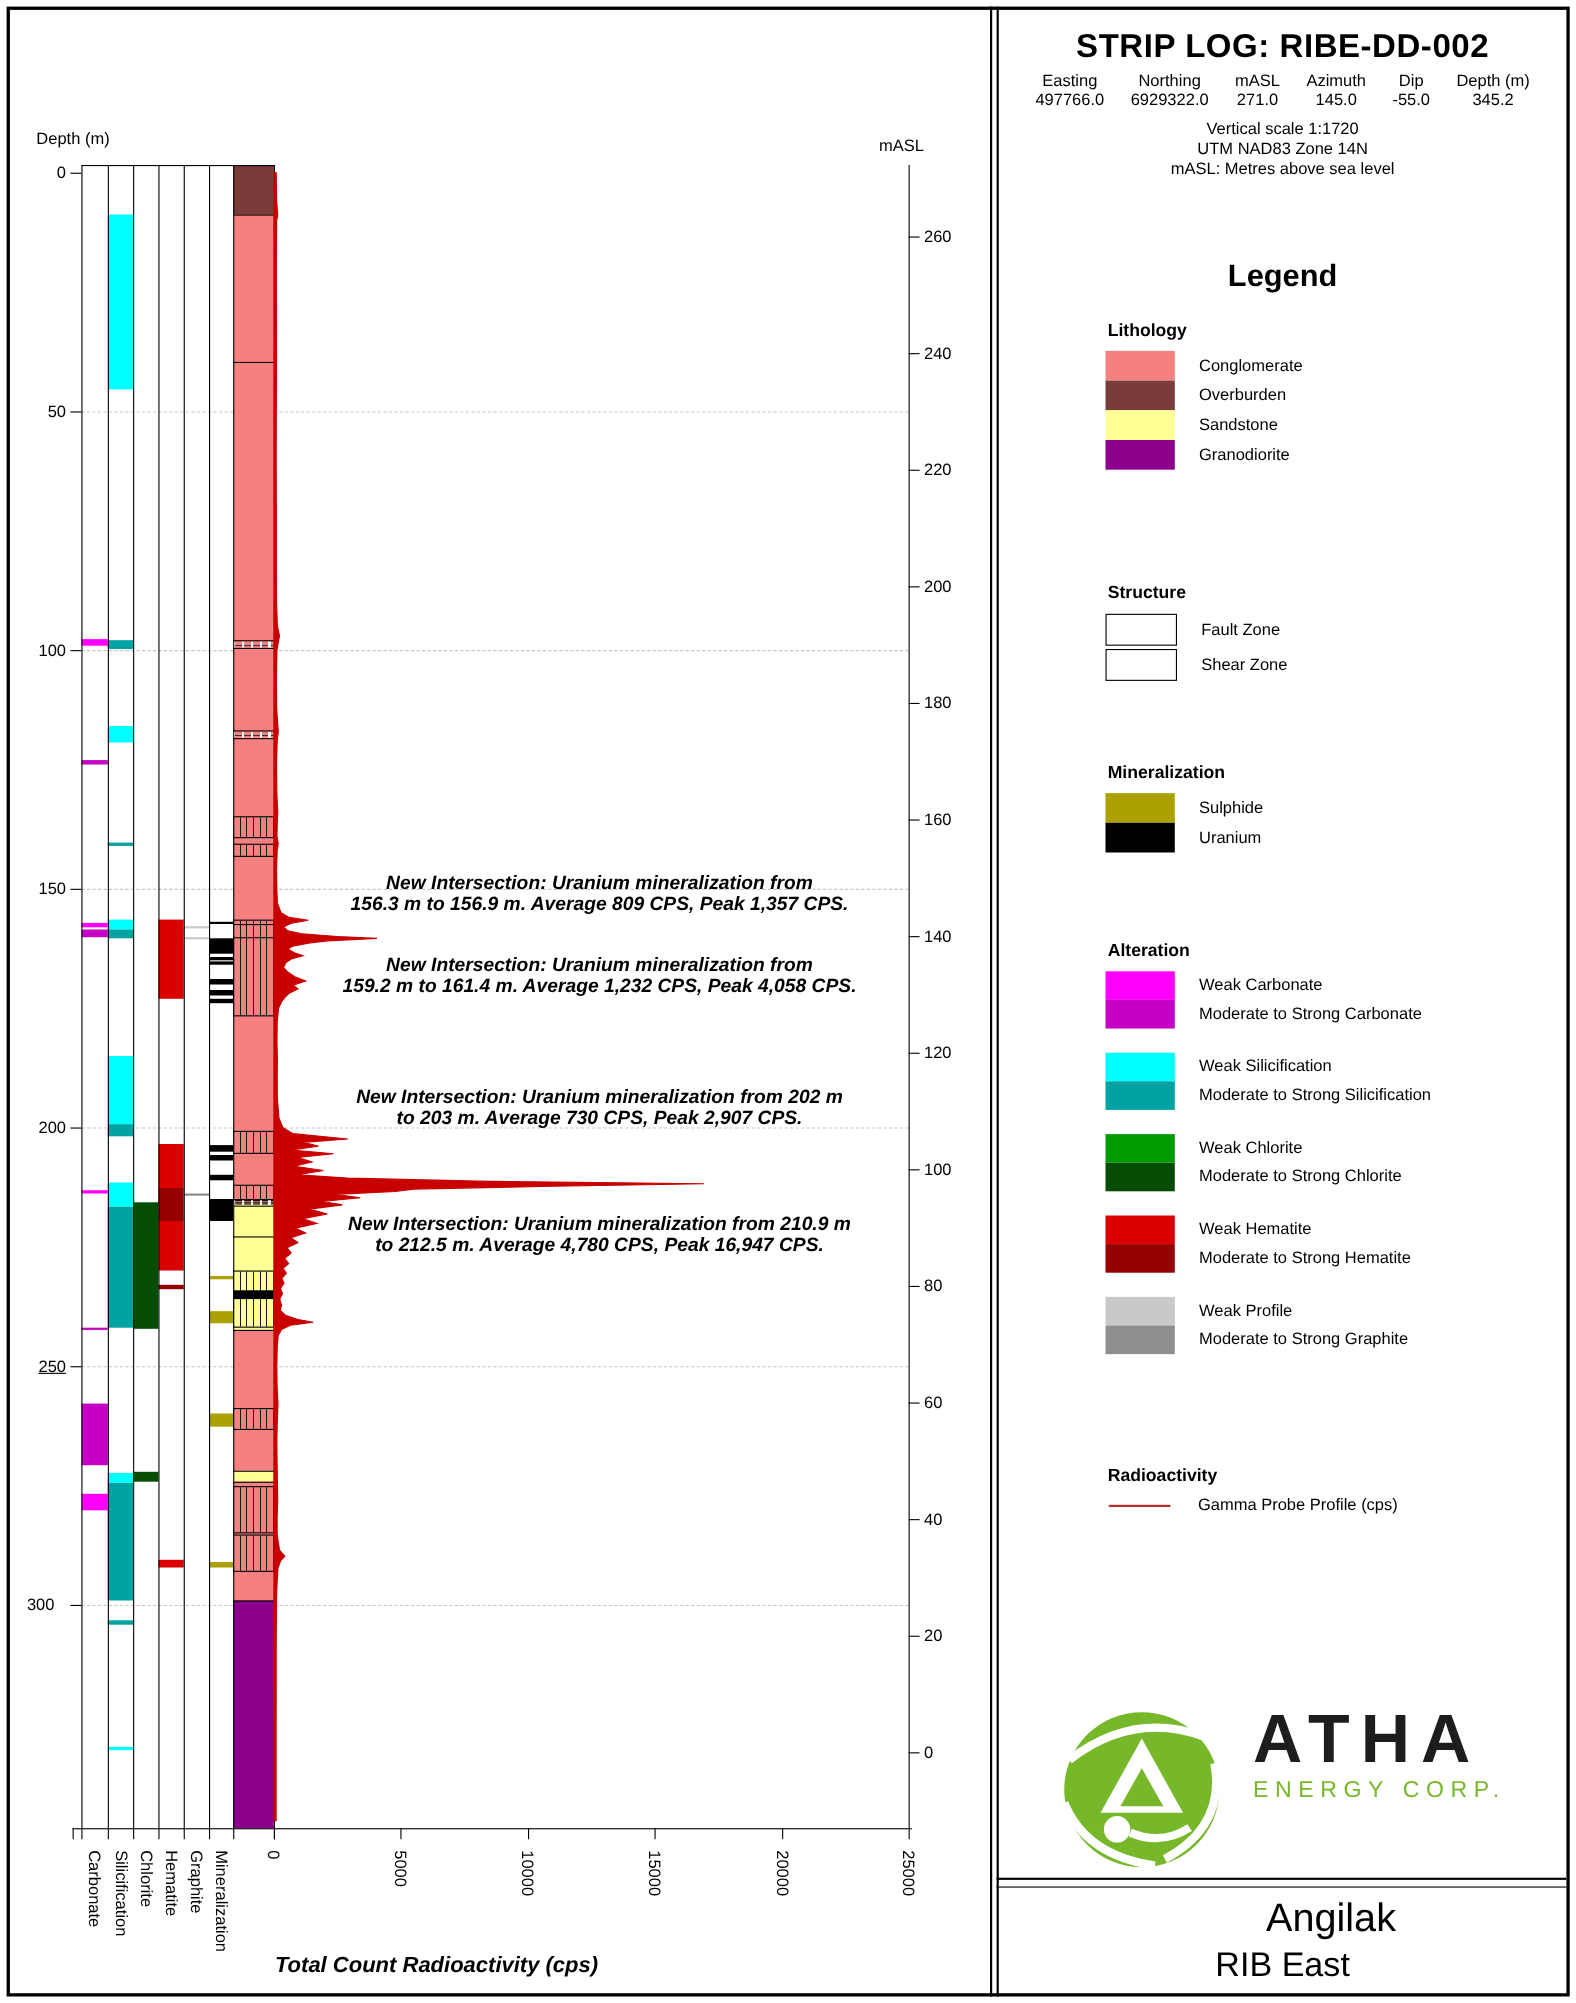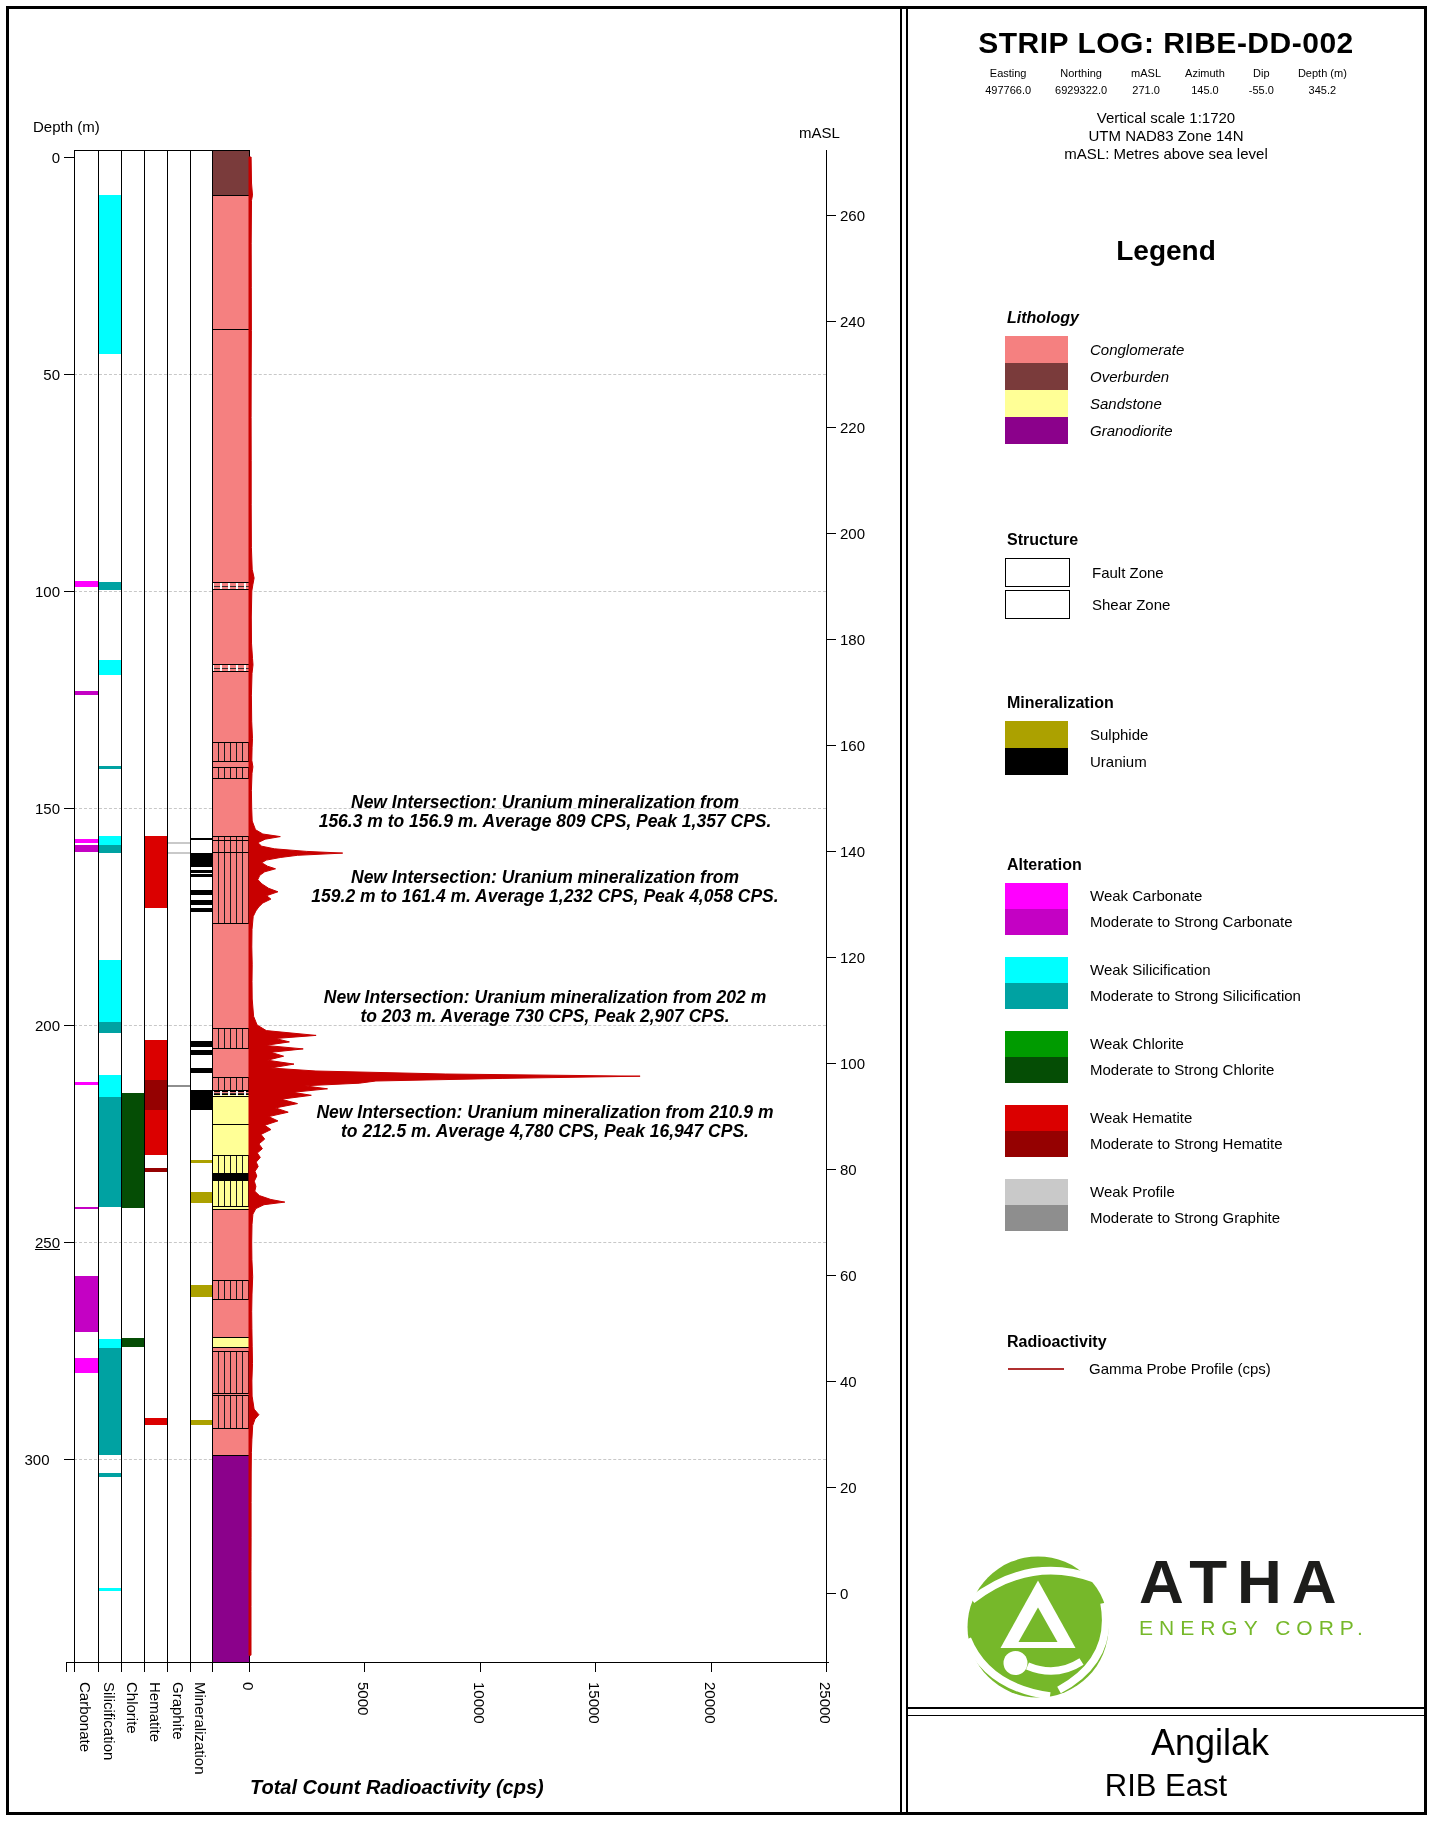--- a/index.html
+++ b/index.html
@@ -15,21 +15,21 @@
   .vline{position:absolute;width:1px;background:#000;}
   .hline{position:absolute;height:1px;background:#000;}
   .pat-fault{background-image:repeating-linear-gradient(90deg,#1a1a1a 0 1px,rgba(0,0,0,0) 1px 6px);border-top:1px solid #000;border-bottom:1px solid #000;}
   .pat-shear{background-image:repeating-linear-gradient(90deg,rgba(255,255,255,.95) 0 2px,rgba(0,0,0,0) 2px 8px),repeating-linear-gradient(0deg,rgba(0,0,0,0) 0 2px,#333 2px 3px,rgba(0,0,0,0) 3px 6px);border-top:1px solid #000;border-bottom:1px solid #000;}
   .pat-band{background:#000;}
   .anno{position:absolute;left:255px;width:580px;text-align:center;font-weight:bold;font-style:italic;font-size:17.5px;line-height:19px;color:#000;}
   
   .rp-center{position:absolute;left:908px;width:516px;text-align:center;}
   #rp-title{font-size:30px;font-weight:bold;letter-spacing:.5px;}
   #rp-fields{position:absolute;left:908px;width:516px;top:66px;display:flex;justify-content:center;gap:24px;}
-  .fld{text-align:center;font-size:11px;line-height:15px;}
+  .fld{text-align:center;font-size:15px;line-height:15px;}
   .fld .v{margin-top:2px;}
   .note{font-size:15px;line-height:18px;}
   #legend-title{font-size:28px;font-weight:bold;}
   .lsec{position:absolute;left:1005px;width:400px;}
   .lsec h4{margin:0 0 9px 2px;font-size:16px;font-weight:bold;line-height:19px;}
   .lrow{display:flex;align-items:center;}
   .sw{width:63px;height:27px;flex:0 0 auto;}
   .lrow .t{margin-left:22px;font-size:15px;}
   .pair{display:flex;margin-bottom:22px;}
   .pairsw{width:63px;flex:0 0 auto;}
@@ -263,21 +263,21 @@
         <div class="v">345.2</div>
       </div>
     </div>
   <div class="rp-center" style="top:109px">
     <div class="note">Vertical scale 1:1720</div>
     <div class="note">UTM NAD83 Zone 14N</div>
     <div class="note">mASL: Metres above sea level</div>
   </div>
   <div class="rp-center" id="legend-title" style="top:235px">Legend</div>
   <div id="legend-sections">
-      <div class="lsec" style="top: 308px; font-style: italic;">
+      <div class="lsec" style="top: 291px;">
         <h4>Lithology</h4>
         <div class="lrow">
           <div class="sw" style="background: rgb(245, 128, 128);"></div>
           <div class="t">Conglomerate</div>
         </div>
         <div class="lrow">
           <div class="sw" style="background: rgb(122, 59, 59);"></div>
           <div class="t">Overburden</div>
         </div>
         <div class="lrow">

